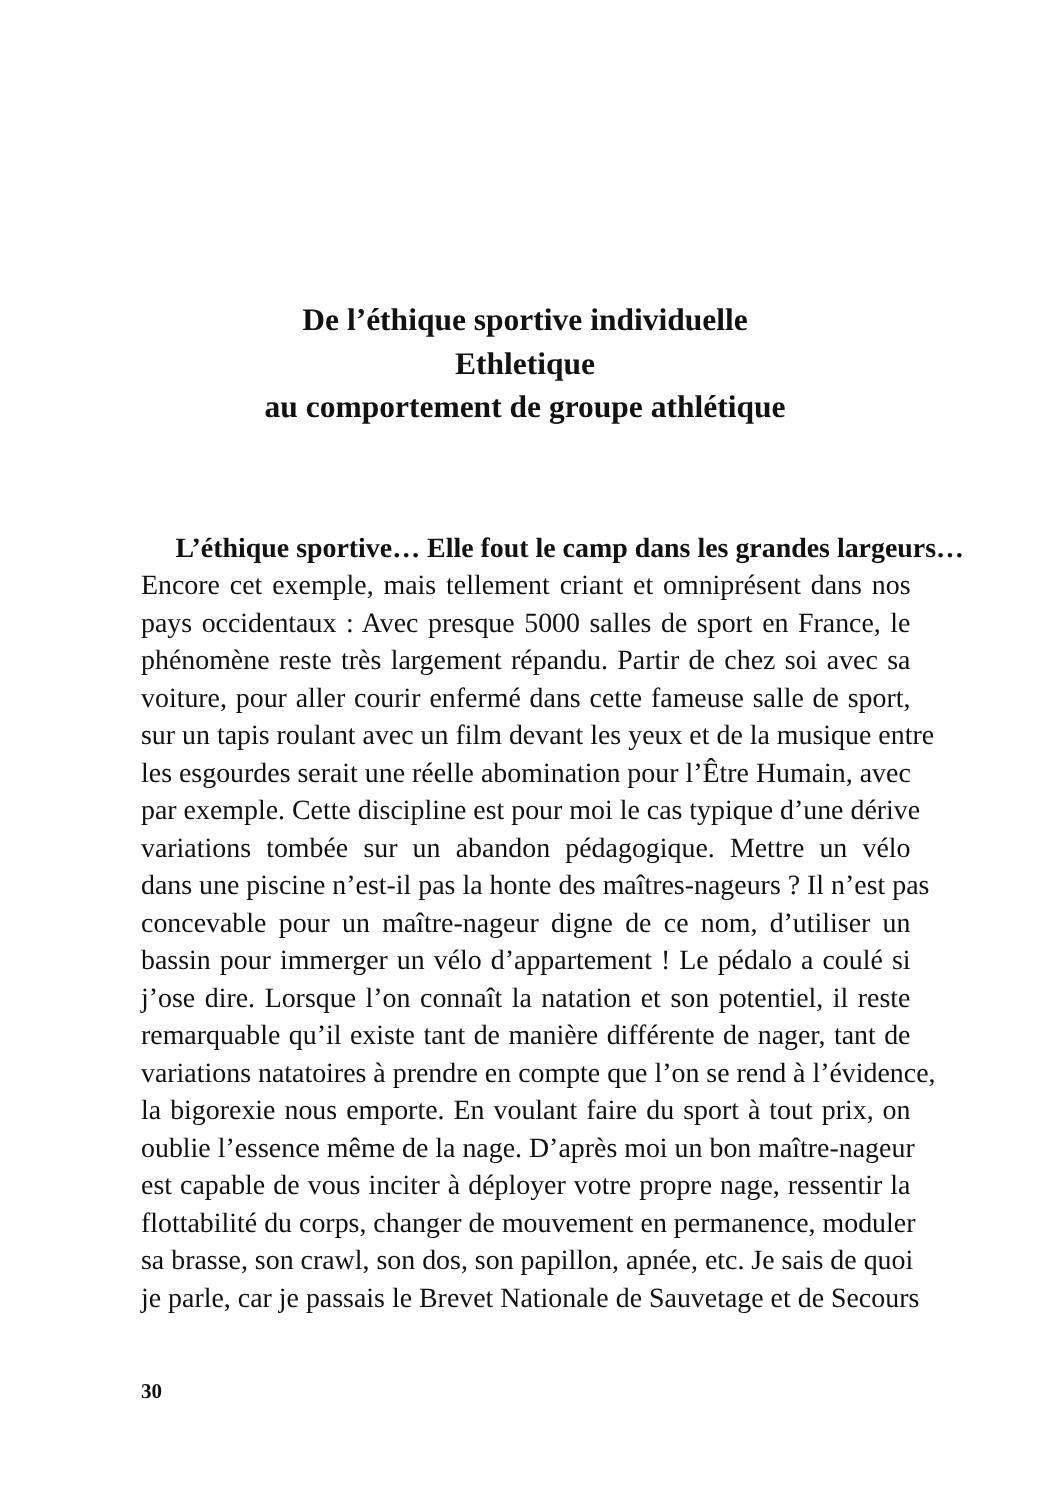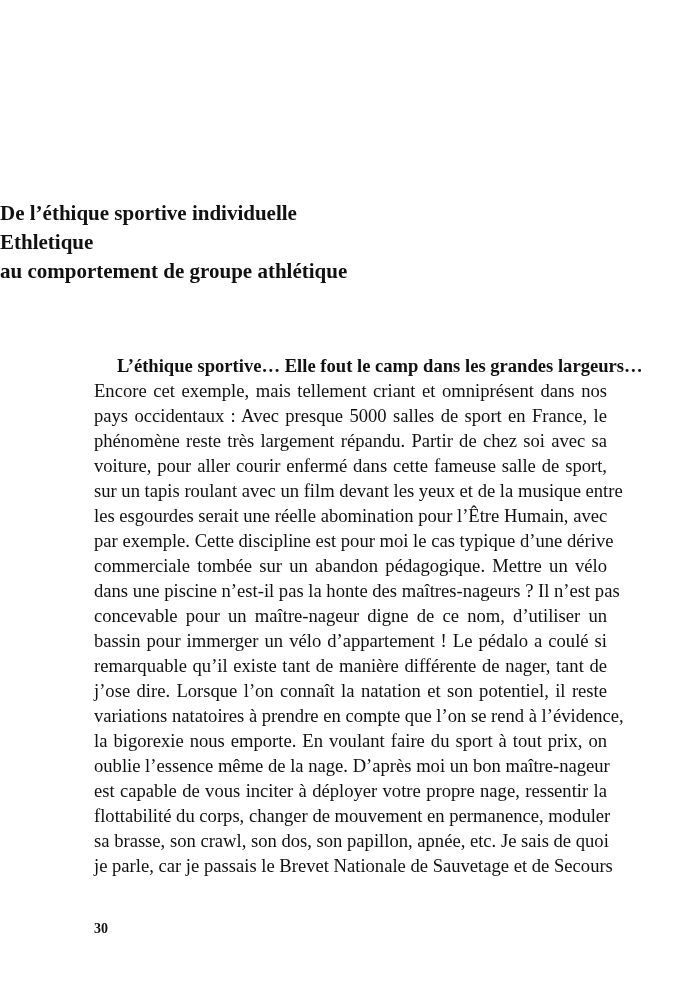--- a/index.html
+++ b/index.html
@@ -18,21 +18,21 @@
   .page {
     position: absolute;
     left: 0; top: 0;
     width: 700px; height: 992px;
   }
   .title-block {
     position: absolute;
     left: 0;
     top: 199px;
     width: 700px;
-    text-align: left;
+    text-align: center;
     font-weight: bold;
     font-size: 21px;
     line-height: 29px;
   }
   .title-line {
     display: block;
   }
   .body-text {
     position: absolute;
     left: 94px;
@@ -77,26 +77,26 @@
 
   <div class="body-text">
     <span class="line indent">L’éthique sportive… Elle fout le camp dans les grandes largeurs…</span>
     <span class="line">Encore cet exemple, mais tellement criant et omniprésent dans nos</span>
     <span class="line">pays occidentaux : Avec presque 5000 salles de sport en France, le</span>
     <span class="line">phénomène reste très largement répandu. Partir de chez soi avec sa</span>
     <span class="line">voiture, pour aller courir enfermé dans cette fameuse salle de sport,</span>
     <span class="line">sur un tapis roulant avec un film devant les yeux et de la musique entre</span>
     <span class="line">les esgourdes serait une réelle abomination pour l’Être Humain, avec</span>
     <span class="line">par exemple. Cette discipline est pour moi le cas typique d’une dérive</span>
-    <span class="line">commerciale tombée sur un abandon pédagogique. Mettre un vélo</span>
+    <span class="line">variations tombée sur un abandon pédagogique. Mettre un vélo</span>
     <span class="line">dans une piscine n’est-il pas la honte des maîtres-nageurs ? Il n’est pas</span>
     <span class="line">concevable pour un maître-nageur digne de ce nom, d’utiliser un</span>
     <span class="line">bassin pour immerger un vélo d’appartement ! Le pédalo a coulé si</span>
+    <span class="line">j’ose dire. Lorsque l’on connaît la natation et son potentiel, il reste</span>
     <span class="line">remarquable qu’il existe tant de manière différente de nager, tant de</span>
-    <span class="line">j’ose dire. Lorsque l’on connaît la natation et son potentiel, il reste</span>
     <span class="line">variations natatoires à prendre en compte que l’on se rend à l’évidence,</span>
     <span class="line">la bigorexie nous emporte. En voulant faire du sport à tout prix, on</span>
     <span class="line">oublie l’essence même de la nage. D’après moi un bon maître-nageur</span>
     <span class="line">est capable de vous inciter à déployer votre propre nage, ressentir la</span>
     <span class="line">flottabilité du corps, changer de mouvement en permanence, moduler</span>
     <span class="line">sa brasse, son crawl, son dos, son papillon, apnée, etc. Je sais de quoi</span>
     <span class="line">je parle, car je passais le Brevet Nationale de Sauvetage et de Secours</span>
   </div>
 
   <div class="page-number">30</div>

